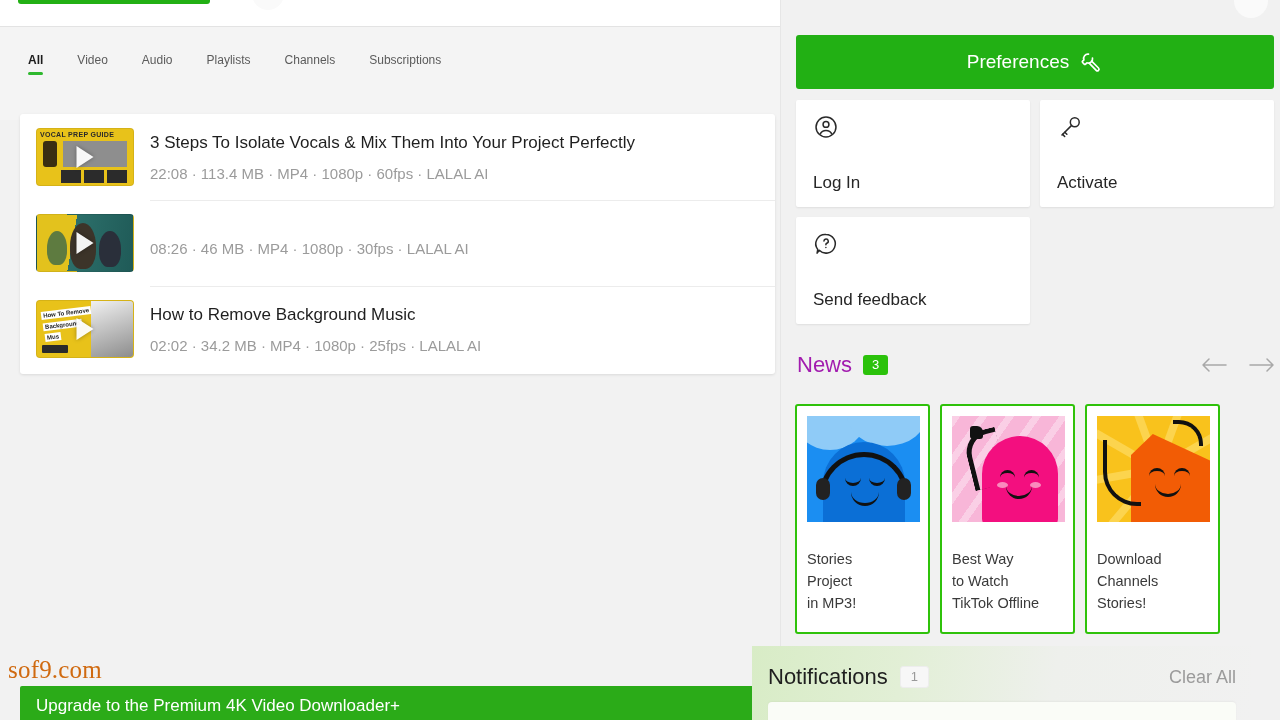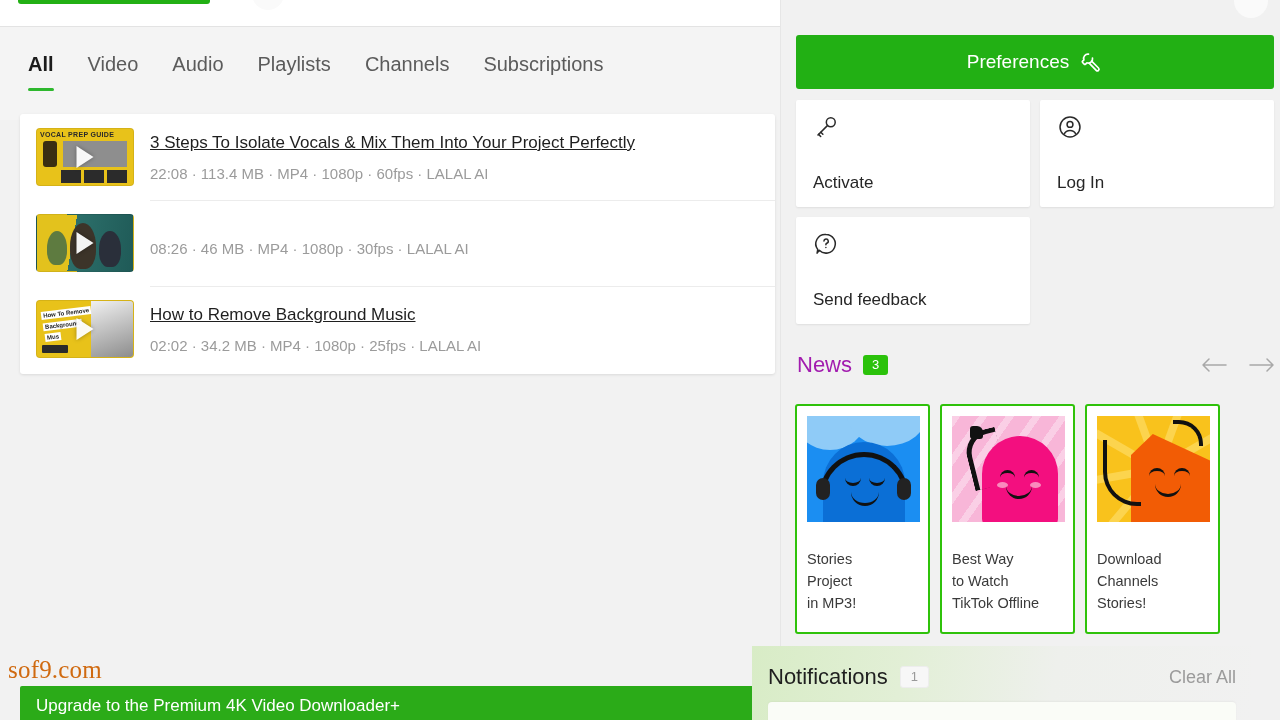--- a/index.html
+++ b/index.html
@@ -35,21 +35,21 @@
   .tabs-panel {
     position: absolute; left: 0; top: 26px; width: 780px; height: 94px;
     background: #f4f4f4;
     border-top: 1px solid #e3e3e3;
   }
   .tabs {
     position: absolute; left: 28px; top: 26px;
     display: flex; align-items: flex-start; gap: 34px;
   }
   .tab {
-    font-size: 20px; color: #5b5b5b; padding-bottom: 15px;
+    font-size: 12px; color: #5b5b5b; padding-bottom: 8px;
     position: relative; cursor: pointer; white-space: nowrap;
   }
   .tab.active { color: #1c1c1c; font-weight: bold; }
   .tab.active::after {
     content: ""; position: absolute; left: 0; right: 0; bottom: 0;
     height: 3px; background: #2eb82e; border-radius: 2px;
   }
 
   .list-card {
     position: absolute; left: 20px; top: 114px;
@@ -101,21 +101,21 @@
     background:linear-gradient(160deg,#f0f0f0,#8a8a8a); }
   .th3 .lbl { position:absolute; background:#fff; transform:rotate(-7deg);
     font-size:6px; font-weight:bold; color:#222; padding:1px 2px; white-space:nowrap; }
   .th3 .l1 { left:4px; top:8px; }
   .th3 .l2 { left:6px; top:20px; }
   .th3 .l3 { left:8px; top:32px; }
   .th3 .badge { position:absolute; left:5px; bottom:4px; width:26px; height:8px;
     background:#2a2a2a; border-radius:1px; }
 
   .vmeta { min-width: 0; }
-  .vtitle { font-size: 17px; color: #1f1f1f; line-height: 1.3; white-space: nowrap; text-decoration: underline; }
+  .vtitle { font-size: 17px; color: #1f1f1f; line-height: 1.3; white-space: nowrap; }
   .vsub { font-size: 15px; color: #9b9b9b; margin-top: 11px; white-space: nowrap; }
 
   .watermark {
     position: absolute; left: 8px; top: 656px;
     font-family: "Liberation Serif", serif;
     font-size: 25px; color: #d06a10; letter-spacing: .2px;
   }
   .upgrade-banner {
     position: absolute; left: 20px; top: 686px;
     width: 758px; height: 40px;
@@ -347,38 +347,38 @@
           <path d="M9.5 4.2a4.2 4.2 0 0 0-4.6 5.6l-1.3 1.3a1 1 0 0 0 0 1.4l1.6 1.6a1 1 0 0 0 1.4 0l1.3-1.3a4.2 4.2 0 0 0 5.6-4.6"></path>
           <path d="M12.6 11.2 19.5 18a1.6 1.6 0 0 1-2.3 2.3l-6.8-6.9"></path>
         </svg>
       </span>
     </div>
 
     <div class="cards">
       <div class="crow">
         <div class="acard">
           <span class="icn">
+            <svg width="26" height="26" viewBox="0 0 24 24" fill="none" stroke="#2a2a2a" stroke-width="1.4">
+              <circle cx="12" cy="12" r="9.2"></circle>
+              <circle cx="12" cy="9.6" r="2.7"></circle>
+              <path d="M6.6 18.6a6 6 0 0 1 10.8 0"></path>
+            </svg>
+          </span>
+          <span class="atext">Log In</span>
+        </div>
+        <div class="acard">
+          <span class="icn">
             <svg width="26" height="26" viewBox="0 0 24 24" fill="none" stroke="#2a2a2a" stroke-width="1.4" stroke-linecap="round" stroke-linejoin="round">
               <circle cx="16.4" cy="7.6" r="4.1"></circle>
               <path d="M13.5 10.5 4.6 19.4"></path>
               <path d="M7.2 16.8l1.9 1.9"></path>
               <path d="M5.2 18.8l1.9 1.9"></path>
             </svg>
           </span>
           <span class="atext">Activate</span>
-        </div>
-        <div class="acard">
-          <span class="icn">
-            <svg width="26" height="26" viewBox="0 0 24 24" fill="none" stroke="#2a2a2a" stroke-width="1.4">
-              <circle cx="12" cy="12" r="9.2"></circle>
-              <circle cx="12" cy="9.6" r="2.7"></circle>
-              <path d="M6.6 18.6a6 6 0 0 1 10.8 0"></path>
-            </svg>
-          </span>
-          <span class="atext">Log In</span>
         </div>
       </div>
       <div class="crow">
         <div class="acard">
           <span class="icn">
             <svg width="26" height="26" viewBox="0 0 24 24" fill="none" stroke="#2a2a2a" stroke-width="1.4" stroke-linecap="round" stroke-linejoin="round">
               <path d="M12 3.2a8.6 8.6 0 1 1-6.2 14.6l-2 2.6.6-3.4A8.6 8.6 0 0 1 12 3.2z"></path>
               <path d="M10.1 9.3a2 2 0 1 1 2.6 2c-.6.3-.8.8-.8 1.4"></path>
               <circle cx="11.9" cy="15.2" r="0.7" fill="#2a2a2a" stroke="none"></circle>
             </svg>

